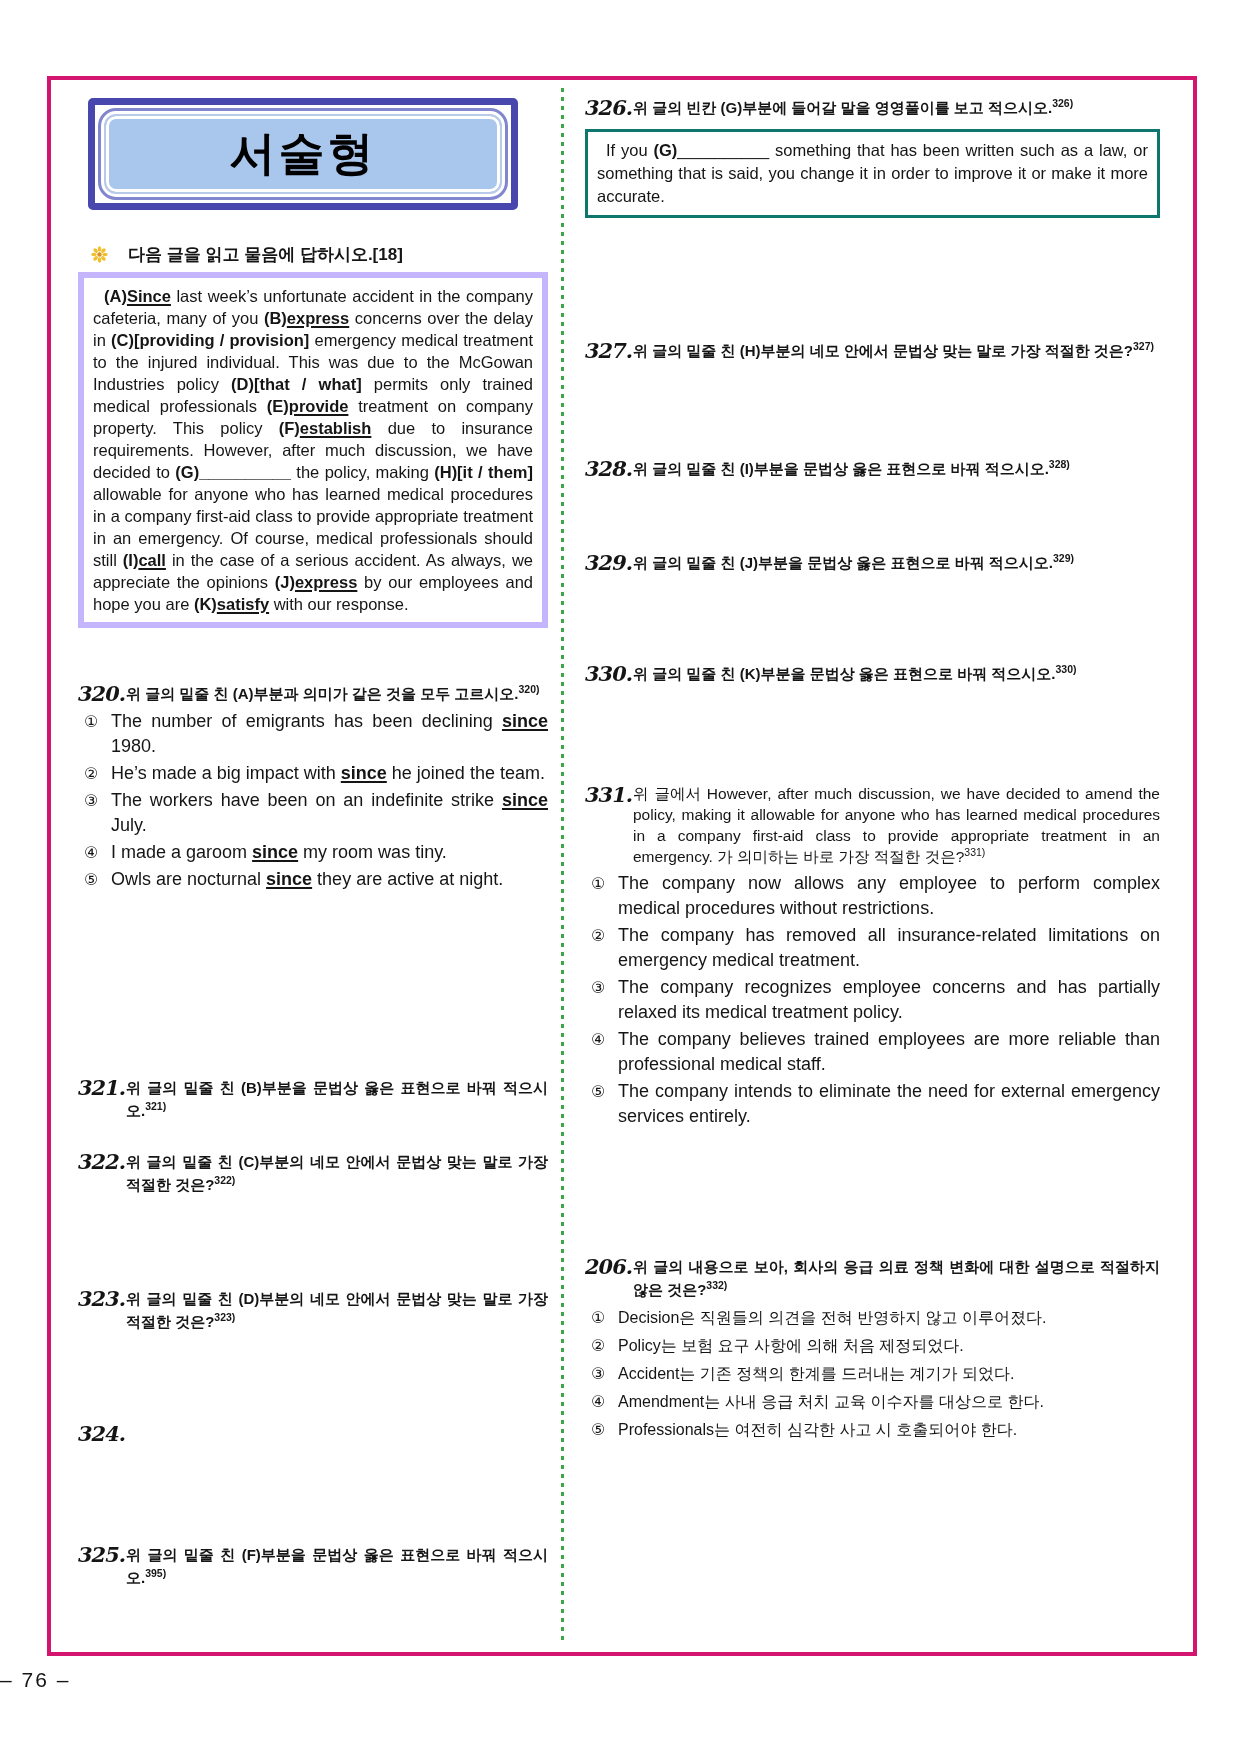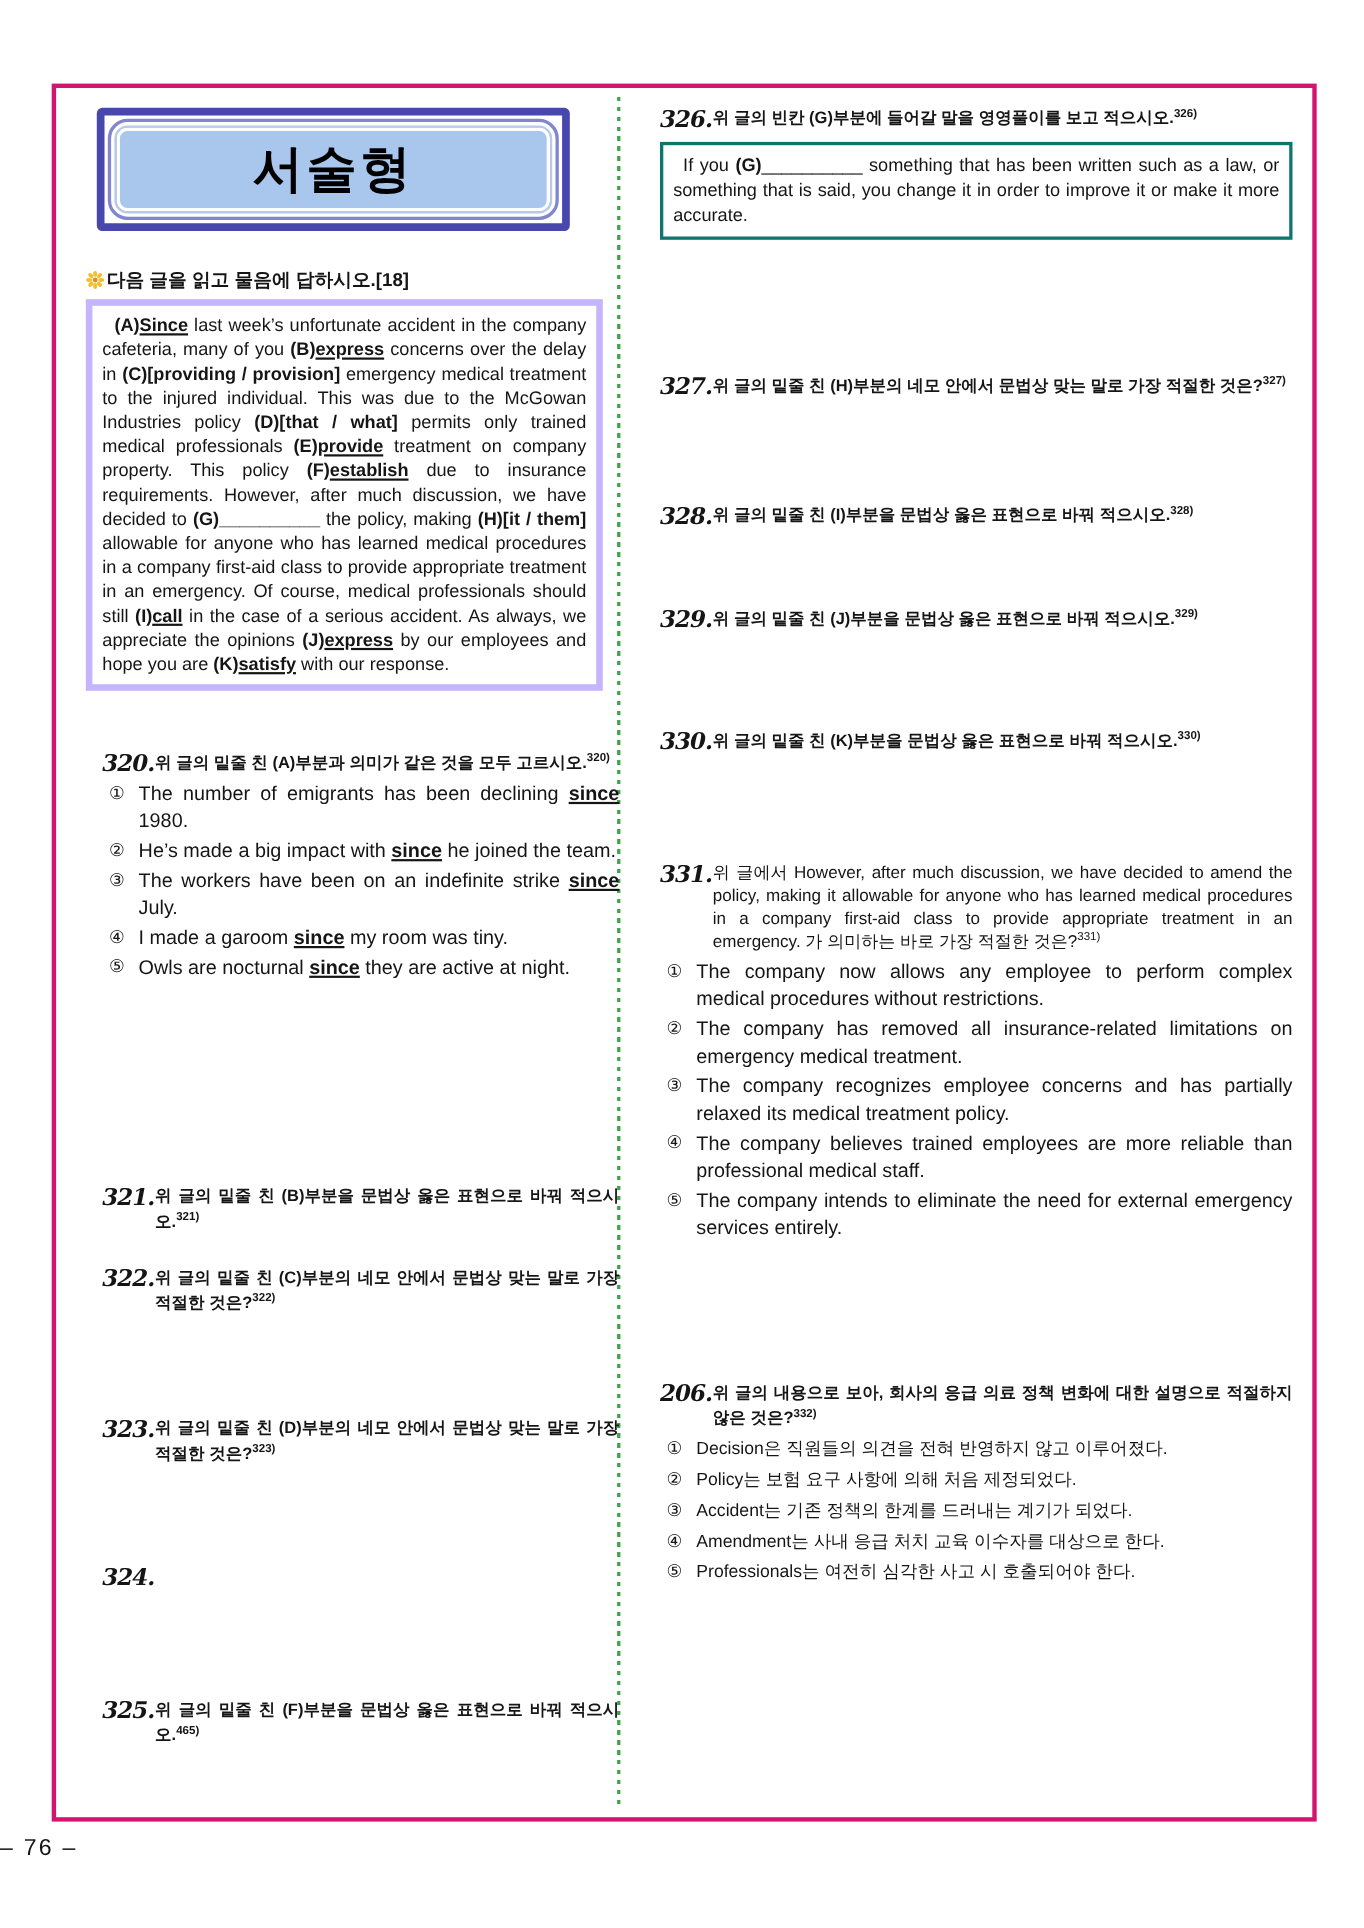--- a/index.html
+++ b/index.html
@@ -7,32 +7,32 @@
   .page{position:relative;width:1240px;height:1753px;background:#ffffff;overflow:hidden;}
   .page-border{position:absolute;left:47px;top:76px;width:1142px;height:1572px;border:4px solid #d4156f;}
   .divider{position:absolute;left:561px;top:88px;width:3px;height:1556px;
     background:repeating-linear-gradient(180deg,#3ba547 0 4px,transparent 4px 9px);}
   
   .hdr{position:absolute;left:88px;top:98px;width:430px;border:7px solid #4747ad;border-radius:5px;padding:3px;background:#fff;box-sizing:border-box;}
   .hdr-mid{border:3px solid #8186cf;border-radius:18px;padding:3px;background:#fff;}
   .hdr-in{border:2px solid #b9c9e8;border-radius:12px;background:#a9c6ec;box-shadow:inset 0 0 0 3px #ffffff;text-align:center;padding:7px 0;}
   .hdr-title{font-size:46px;font-weight:800;letter-spacing:3px;color:#000;}
   
-  .instruction{position:absolute;left:78px;top:243px;display:flex;align-items:center;gap:2px;}
+  .instruction{position:absolute;left:91px;top:243px;display:flex;align-items:center;gap:20px;}
   .instr-text{font-size:17px;font-weight:bold;}
   
   .passage{position:absolute;left:78px;top:272px;width:470px;box-sizing:border-box;border:6px solid #c4b5fd;
     padding:7px 9px;text-align:justify;font-size:16.5px;line-height:22px;text-indent:11px;}
   .b{font-weight:bold;}
   .u{text-decoration:underline;text-decoration-thickness:2px;text-underline-offset:2px;}
   
   .col{position:absolute;top:0;height:1680px;}
   #col-left{left:78px;width:470px;}
   #col-right{left:585px;width:575px;}
-  .q{position:absolute;left:15px;width:100%;box-sizing:border-box;}
+  .q{position:absolute;left:0;width:100%;box-sizing:border-box;}
   .q-head{display:flex;align-items:flex-start;}
   .q-num{flex:none;width:48px;font-family:"DejaVu Serif","Liberation Serif",serif;font-style:italic;font-weight:bold;font-size:21px;line-height:23px;letter-spacing:-1px;}
   .q-text{flex:1;font-size:15px;font-weight:bold;line-height:23px;text-align:justify;}
   .q-text.rounded{font-weight:normal;font-size:15.5px;line-height:21px;}
   sup.fnref{font-size:10.5px;vertical-align:super;line-height:0;}
   .q-box{margin-top:10px;width:100%;box-sizing:border-box;border:3px solid #0f766e;padding:7px 9px;
     text-align:justify;font-size:16.5px;line-height:23px;text-indent:9px;}
   .opts{margin-top:4px;padding-left:6px;display:flex;flex-direction:column;row-gap:2px;}
   .opt{display:flex;}
   .opt-marker{flex:none;width:27px;font-size:16px;line-height:25px;}
@@ -124,21 +124,21 @@
         </div>
       </div>
       <div class="q" style="top: 1422px;">
         <div class="q-head">
           <span class="q-num">324.</span>
         </div>
       </div>
       <div class="q" style="top: 1543px;">
         <div class="q-head">
           <span class="q-num">325.</span>
-          <span class="q-text"><span>위 글의 밑줄 친 (F)부분을 문법상 옳은 표현으로 바꿔 적으시오.</span><sup class="fnref">465)</sup></span>
+          <span class="q-text"><span>위 글의 밑줄 친 (F)부분을 문법상 옳은 표현으로 바꿔 적으시오.</span><sup class="fnref">395)</sup></span>
         </div>
       </div>
     </div>
   <div class="col" id="col-right">
       <div class="q" style="top: 96px;">
         <div class="q-head">
           <span class="q-num">326.</span>
           <span class="q-text"><span>위 글의 빈칸 (G)부분에 들어갈 말을 영영풀이를 보고 적으시오.</span><sup class="fnref">326)</sup></span>
         </div>
         <div class="q-box"><span>If you </span><span class="b">(G)</span><span>__________ something that has been written such as a law, or something that is said, you change it in order to improve it or make it more accurate.</span></div>

